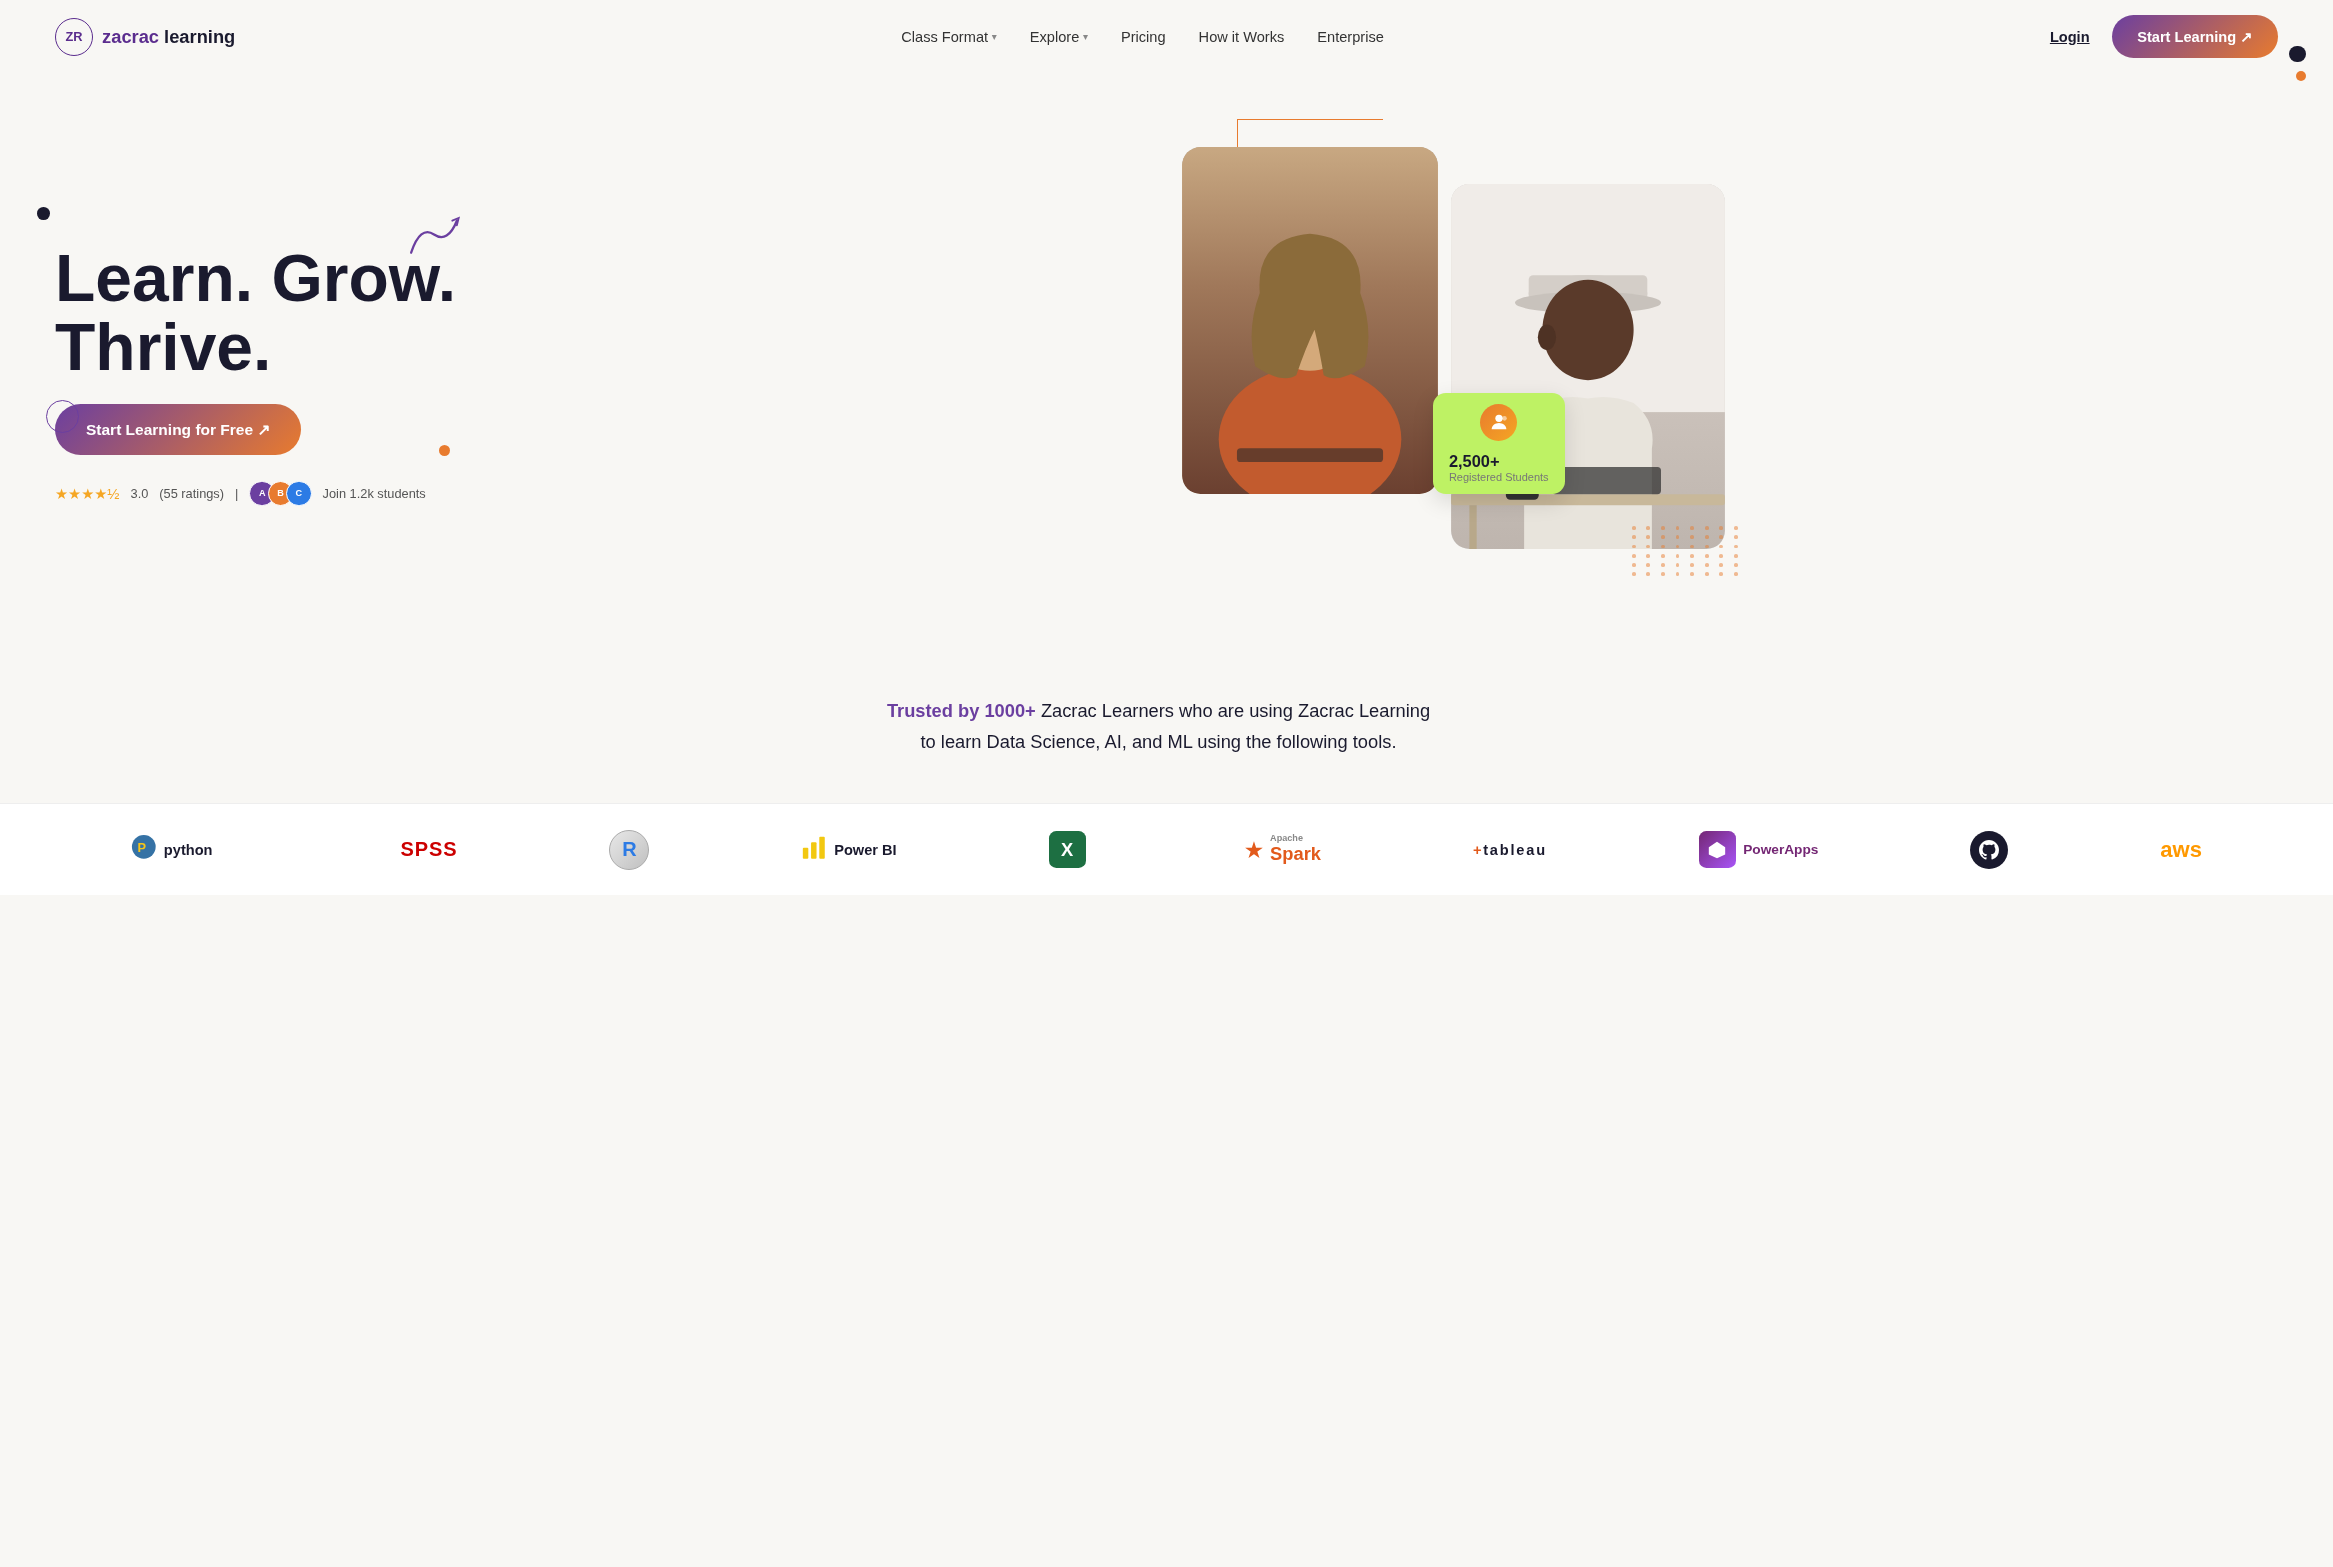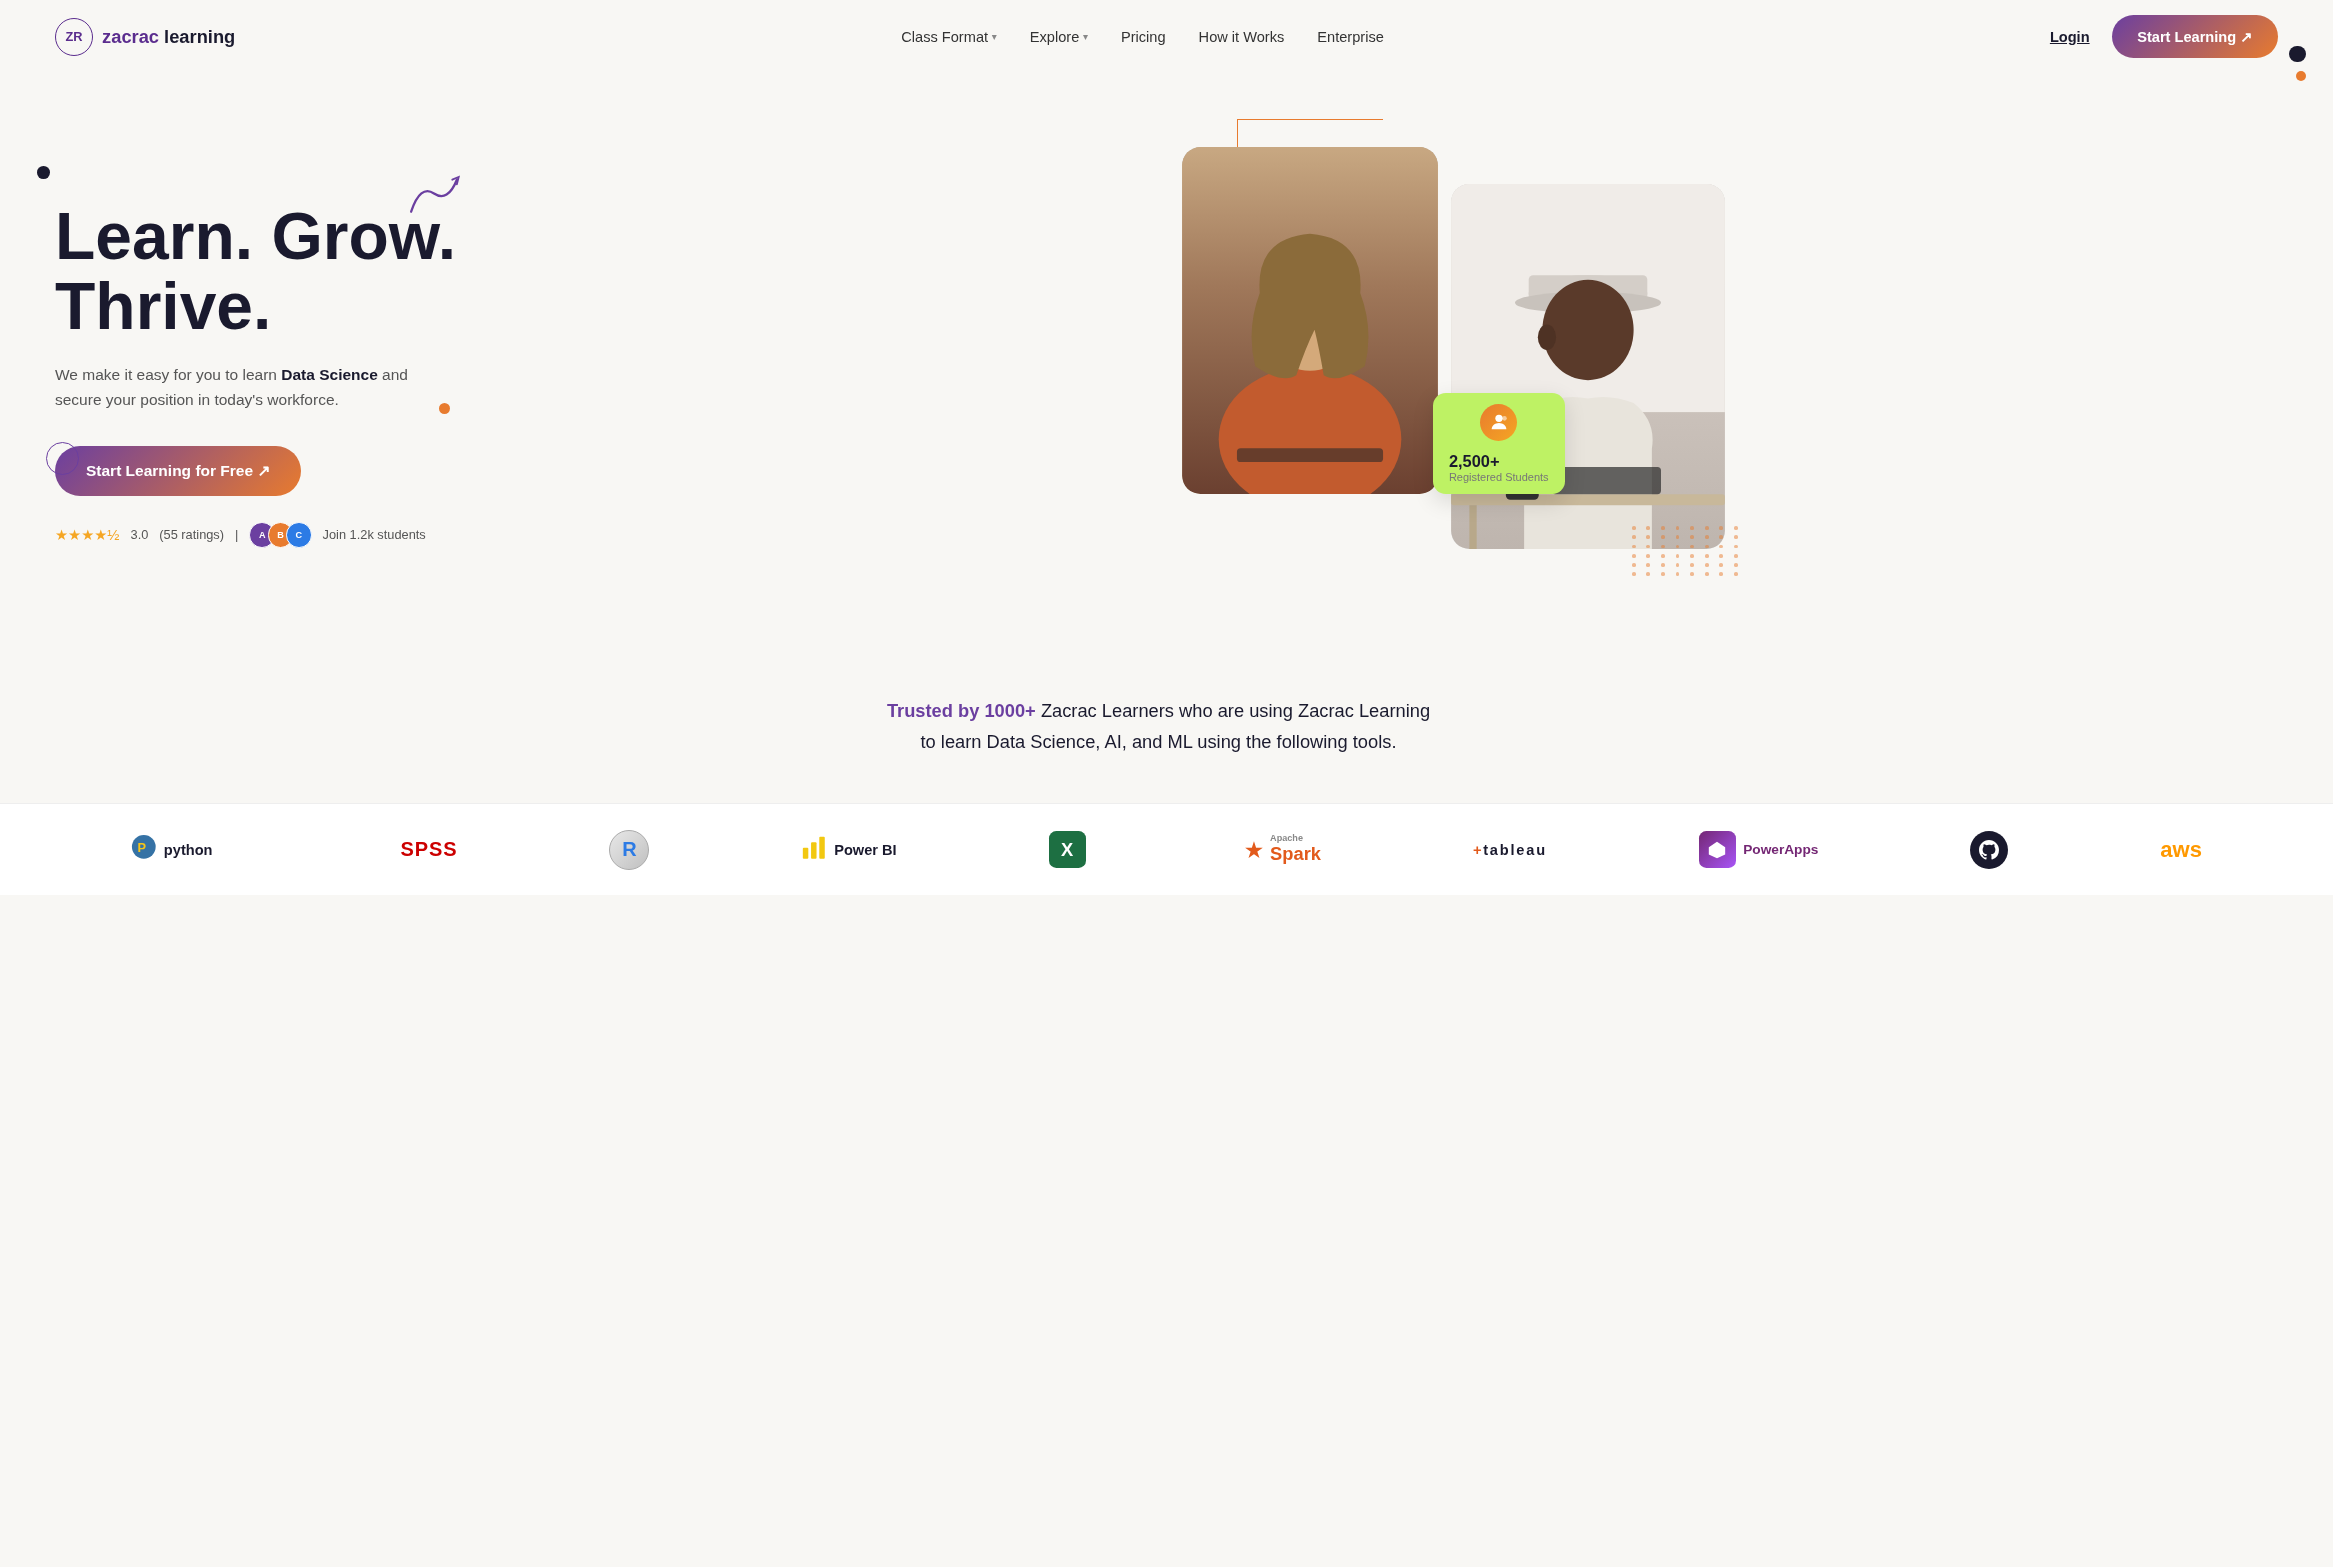--- a/index.html
+++ b/index.html
@@ -234,23 +234,20 @@
       </svg>
     </div>
 
     <div class="deco-dot-mid"></div>
 
     <h1 class="hero-headline">
       <span>Learn. Grow.</span><br>
       <span>Thrive.</span>
     </h1>
 
-    <p class="hero-sub">
-      <span>We make it easy for you to learn </span><strong>Data Science</strong><span> and secure your position in today's workforce.</span>
-    </p>
 
     <button class="hero-cta">Start Learning for Free ↗</button>
 
     <div class="ratings-row">
       <span class="stars">★★★★½</span>
       <span>3.0</span>
       <span>(55 ratings)</span>
       <span>|</span>
       <div class="avatars">
         <div class="avatar-circle avatar-a">A</div>

